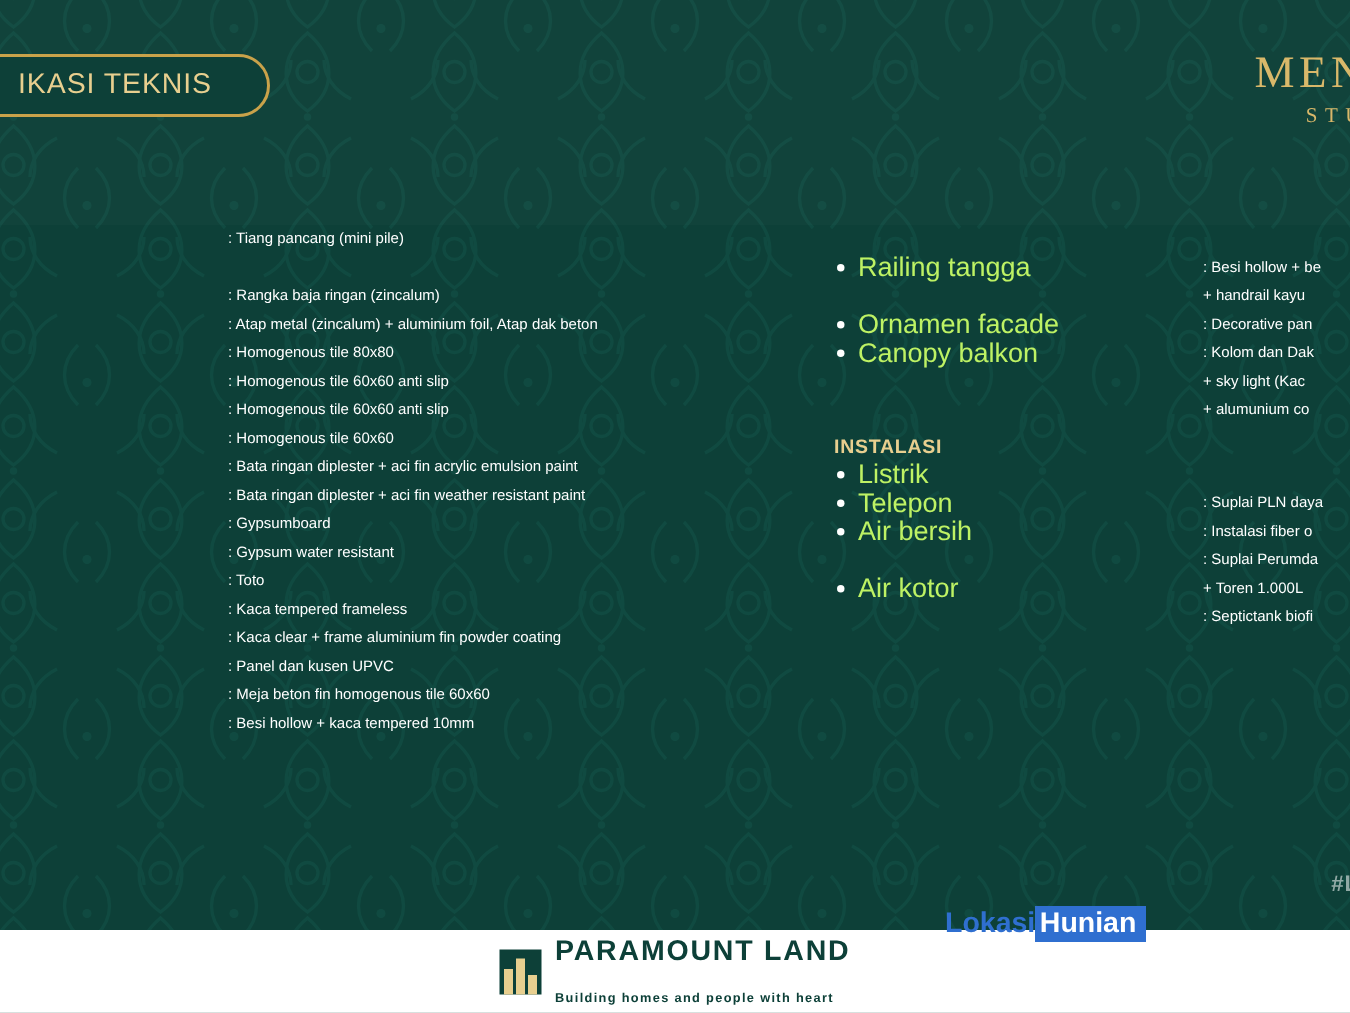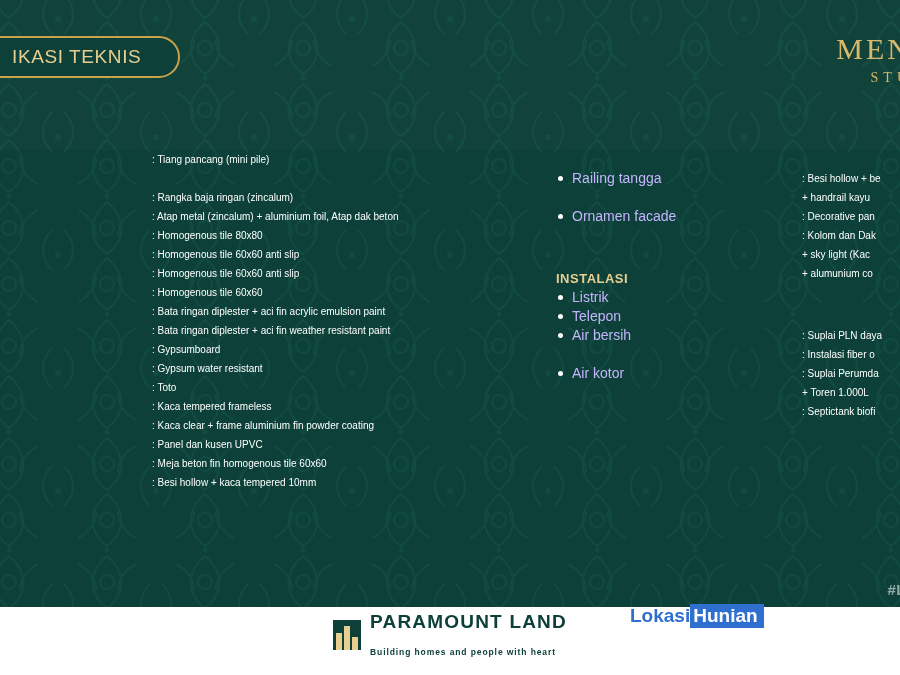--- a/index.html
+++ b/index.html
@@ -114,22 +114,22 @@
   .spacer-19 { height: 19px; }
   .spacer-24 { height: 24px; }
   .section-head {
     color: #e8cf8f;
     font-size: 13px;
     line-height: 19px;
     letter-spacing: 0.5px;
     font-weight: bold;
   }
   .bullet-row {
-    color: #c4b5fd;
-    font-size: 14px;
+    color: #bef264;
+    font-size: 18px;
     line-height: 19px;
     position: relative;
     padding-left: 16px;
     white-space: nowrap;
   }
   .bullet-row::before {
     content: "";
     position: absolute;
     left: 2px; top: 7px;
     width: 5px; height: 5px;
@@ -148,21 +148,21 @@
     position: absolute;
     right: -6px; bottom: 22px;
     color: rgba(255,255,255,0.55);
     font-size: 15px;
     font-weight: bold;
     letter-spacing: 0.5px;
   }
   
   .footer {
     position: absolute;
-    left: 0; top: 607px;
+    left: 0; top: 620px;
     width: 900px; height: 55px;
     background: #ffffff;
     display: flex;
     align-items: center;
     justify-content: center;
   }
   .logo-wrap {
     display: flex;
     align-items: center;
     gap: 9px;
@@ -302,20 +302,21 @@
         <div class="val-row">: Panel dan kusen UPVC</div>
         <div class="val-row">: Meja beton fin homogenous tile 60x60</div>
         <div class="val-row">: Besi hollow + kaca tempered 10mm</div>
       </div>
 
       <div class="col col-mid">
         <div class="spacer-19"></div>
         <div class="bullet-row">Railing tangga</div>
         <div class="spacer-19"></div>
         <div class="bullet-row">Ornamen facade</div>
+        <div class="bullet-row">Canopy balkon</div>
         <div class="spacer-24"></div>
         <div class="spacer-19"></div>
         <div class="section-head">INSTALASI</div>
         <div class="bullet-row">Listrik</div>
         <div class="bullet-row">Telepon</div>
         <div class="bullet-row">Air bersih</div>
         <div class="spacer-19"></div>
         <div class="bullet-row">Air kotor</div>
       </div>
 

